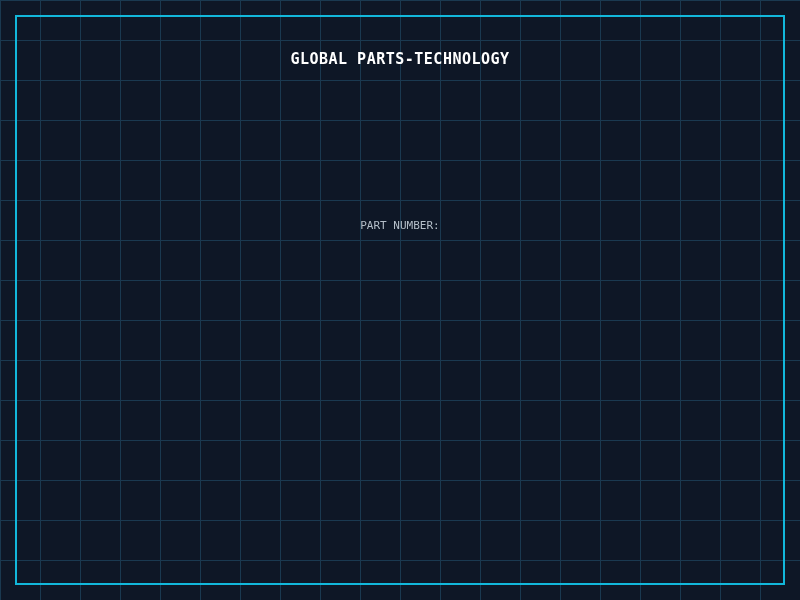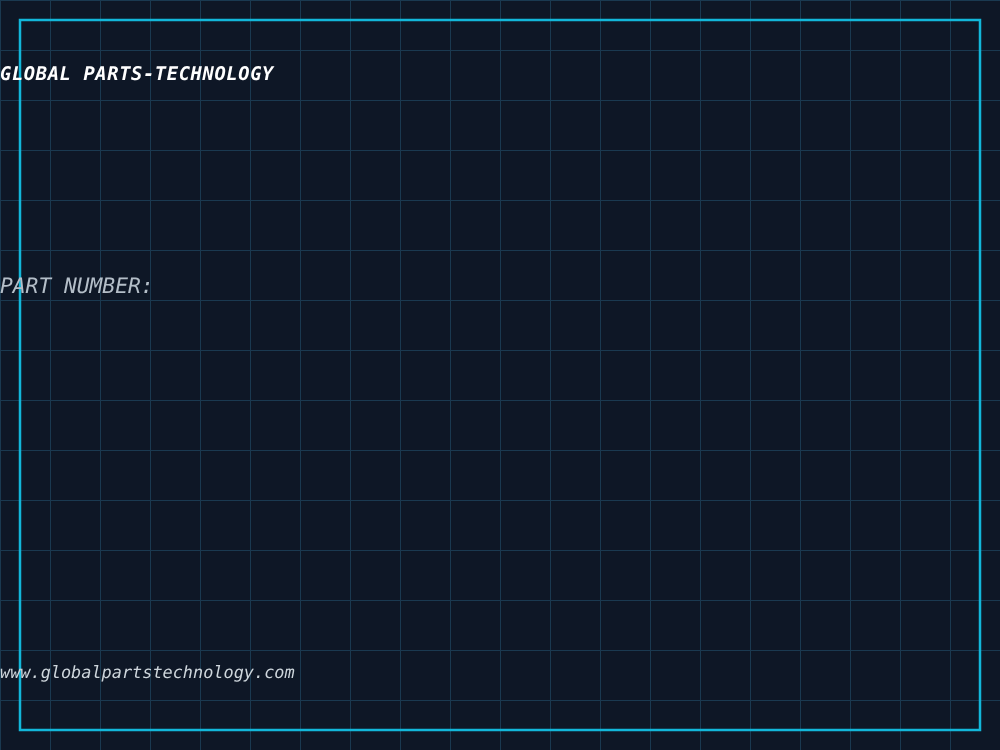--- a/index.html
+++ b/index.html
@@ -30,39 +30,38 @@
   .border-frame {
     position: absolute;
     inset: 15px;
     border: 2px solid var(--accent);
     pointer-events: none;
   }
   .txt {
     position: absolute;
     left: 0;
     right: 0;
-    text-align: left;
+    text-align: center;
     white-space: pre;
-    font-style: italic;
   }
   .company {
     top: 50px;
     font-size: 15px;
     font-weight: bold;
     color: var(--white);
     letter-spacing: 0.5px;
   }
   .tagline {
     top: 81px;
     font-size: 13.5px;
     color: var(--accent);
   }
   .part-label {
     top: 219px;
-    font-size: 17px;
+    font-size: 11px;
     color: var(--gray);
   }
   .part-number {
     top: 262px;
     font-size: 70px;
     font-weight: bold;
     letter-spacing: 3px;
     line-height: 1.164;
     color: var(--accent);
   }
@@ -77,14 +76,13 @@
 
 <div class="screen">
   <div class="border-frame"></div>
 
   <div class="txt company">GLOBAL PARTS-TECHNOLOGY</div>
 
 
   <div class="txt part-label">PART NUMBER:</div>
 
 
-  <div class="txt website">www.globalpartstechnology.com</div>
 </div>
 
 </body></html>

